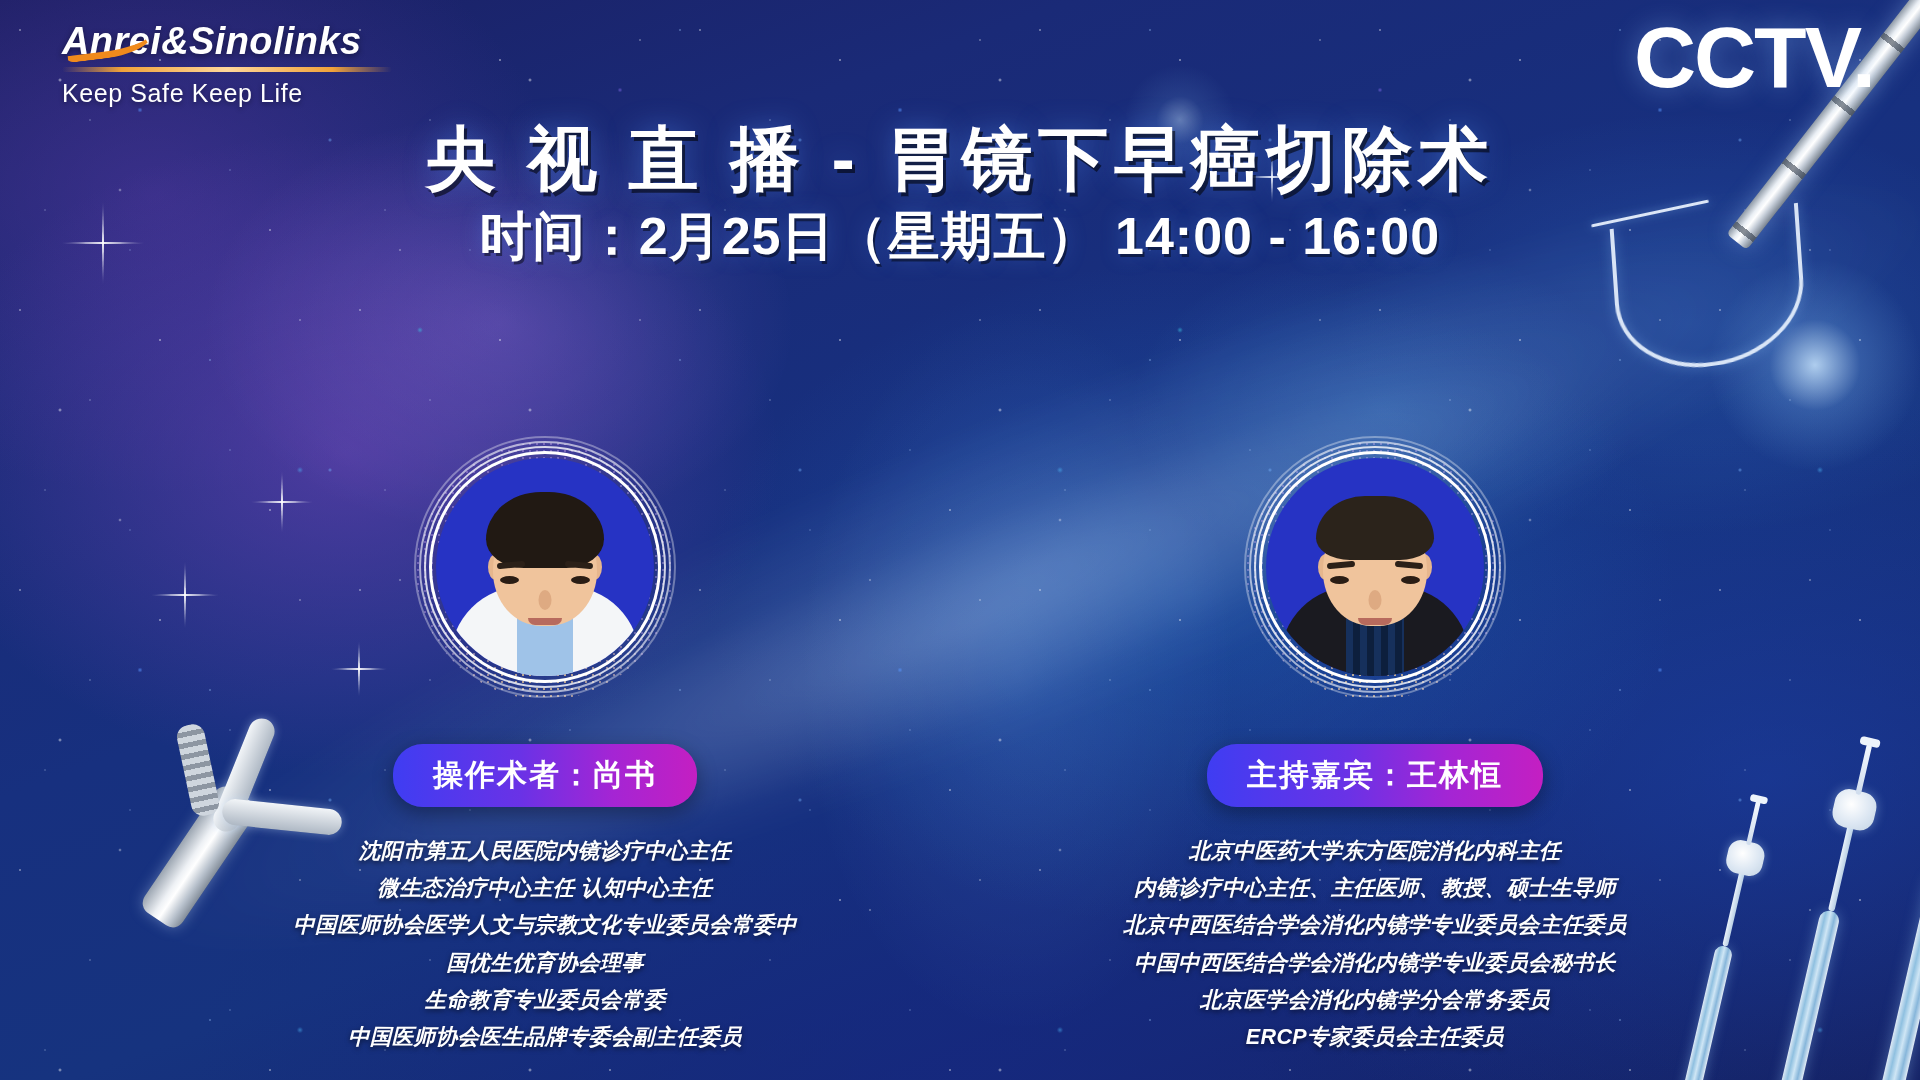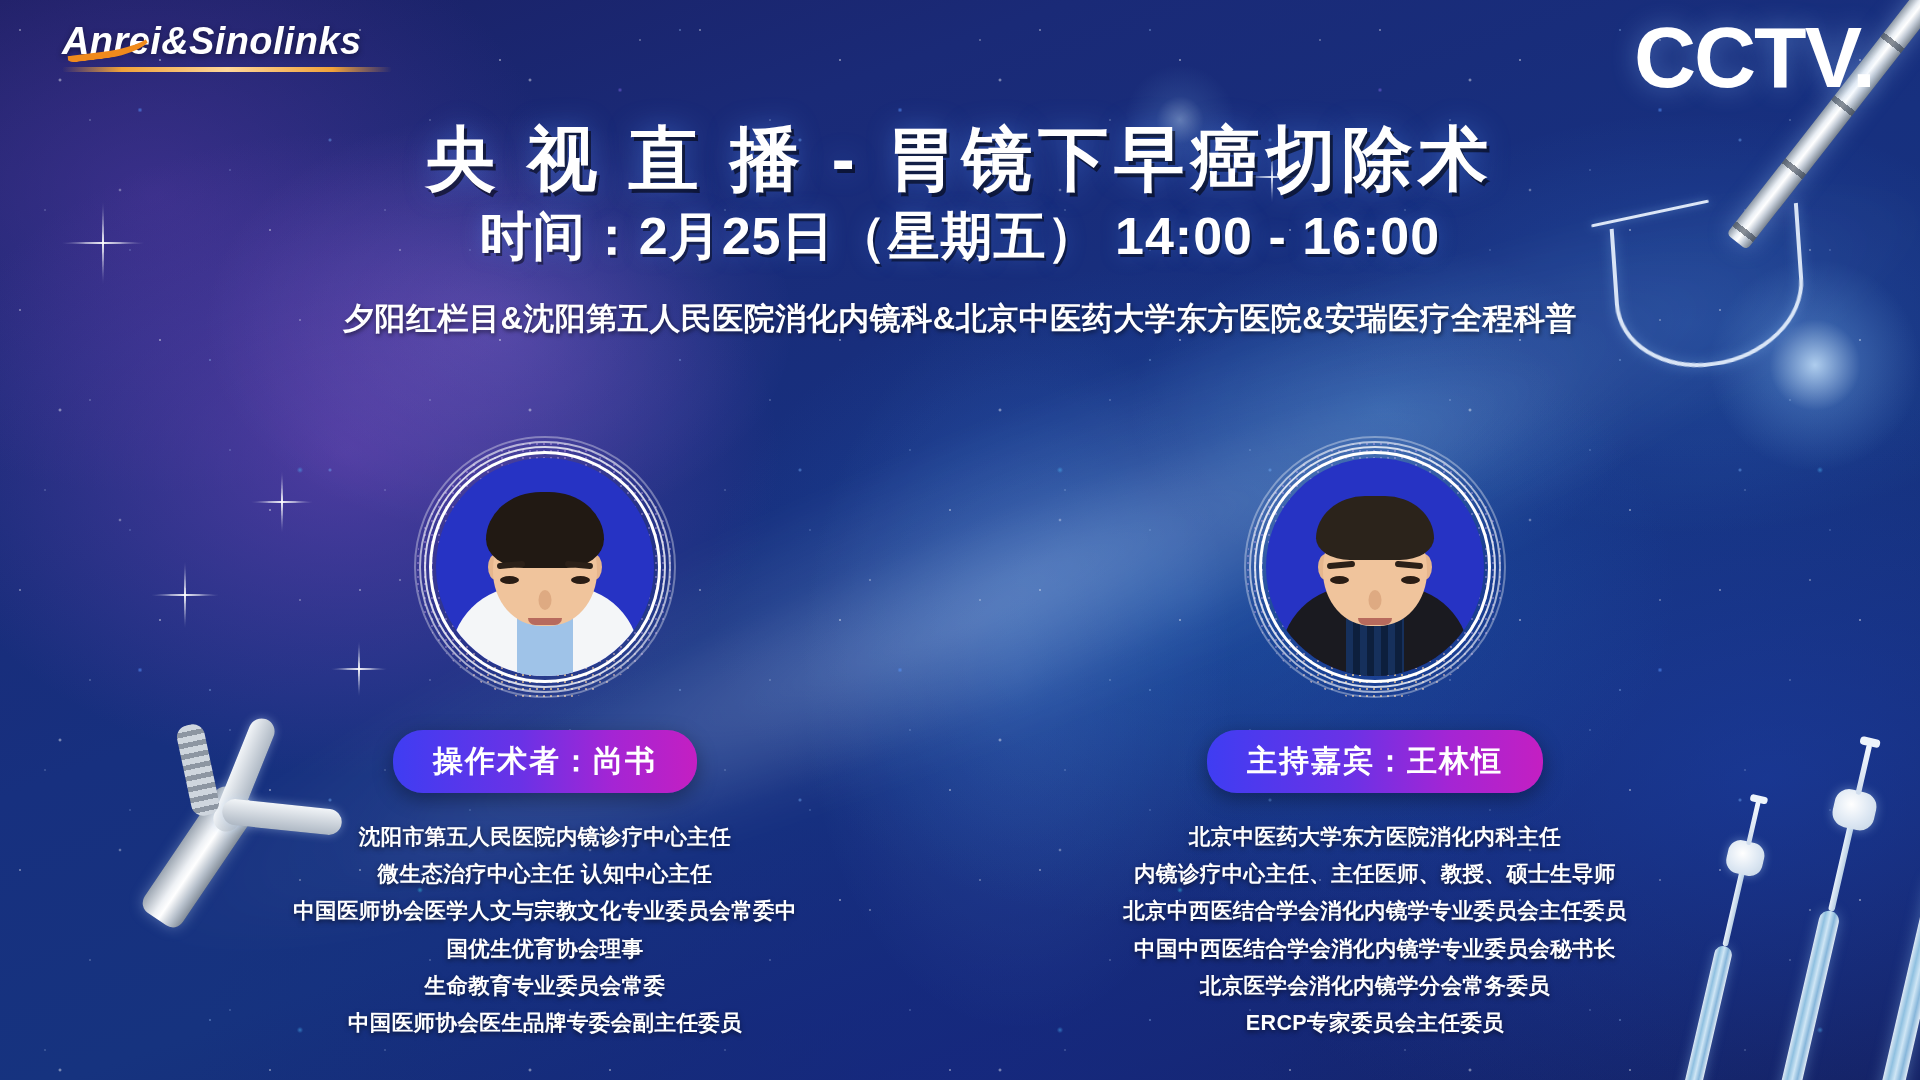--- a/index.html
+++ b/index.html
@@ -165,26 +165,26 @@
   .p-nose{position:absolute;left:50%;top:132px;transform:translateX(-50%);width:13px;height:20px;background:rgba(200,140,100,.45);border-radius:50%;}
   .p-mouth{position:absolute;left:50%;top:160px;transform:translateX(-50%);width:34px;height:7px;background:#b76a5d;border-radius:0 0 20px 20px;}
   .coat-l{background:#f4f6f8;}
   .coat-l:after{content:"";position:absolute;left:50%;top:10px;transform:translateX(-50%);width:56px;height:86px;background:#9fc3e8;border-radius:14px 14px 0 0;}
   .coat-r{background:#1a1a20;}
   .coat-r:after{content:"";position:absolute;left:50%;top:14px;transform:translateX(-50%);width:58px;height:84px;
     background:repeating-linear-gradient(90deg,#16305c 0 7px,#0d1f3d 7px 14px),repeating-linear-gradient(0deg,rgba(255,255,255,.12) 0 7px,transparent 7px 14px);
     border-radius:10px 10px 0 0;}
 
   .name-badge{
-    margin-top:48px;padding:11px 40px;border-radius:30px;
+    margin-top:62px;padding:11px 40px;border-radius:30px;
     font-size:30px;font-weight:bold;color:#fff;letter-spacing:2px;white-space:nowrap;
     background:linear-gradient(90deg,#3f3df2 0%,#6a32e6 42%,#a425d4 72%,#c41fc2 100%);
     box-shadow:0 6px 20px rgba(0,0,0,.35);
   }
-  .creds{margin-top:26px;text-align:center;}
+  .creds{margin-top:26px;text-align:center;font-style:italic;}
   .creds div{
     font-size:21.5px;font-weight:bold;color:#fff;line-height:1.73;letter-spacing:.4px;white-space:nowrap;
     text-shadow:0 2px 5px rgba(0,0,0,.55);
   }
 
   
   .instr{position:absolute;pointer-events:none;}
 
   
   .snare{right:-20px;top:20px;width:360px;height:330px;transform:rotate(0deg);}
@@ -268,28 +268,28 @@
     <div class="shaft"></div>
       <div class="seg"></div>
     <div class="wire"></div>
       <div class="loop"></div>
   </div>
 
   <div class="brand">
     <div class="brand-word">Anrei&amp;Sinolinks</div>
     <div class="brand-swoosh"></div>
     <div class="brand-rule"></div>
+    <div class="brand-tag">Keep Safe Keep Life</div>
   </div>
 
   <div class="cctv">CCTV.</div>
 
   <div class="headline">
     <div class="title">央 视 直 播 - 胃镜下早癌切除术</div>
     <div class="subtime">时间：2月25日（星期五） 14:00 - 16:00</div>
-    <div class="orgline">夕阳红栏目&amp;沈阳第五人民医院消化内镜科&amp;北京中医药大学东方医院&amp;安瑞医疗全程科普</div>
   </div>
 
   <div class="speakers">
 
     <div class="speaker left">
       <div class="avatar-wrap">
         <div class="halftone tint-l"></div>
         <div class="halftone tint-warm"></div>
         <div class="rings">
           <div class="ring r1"></div>

